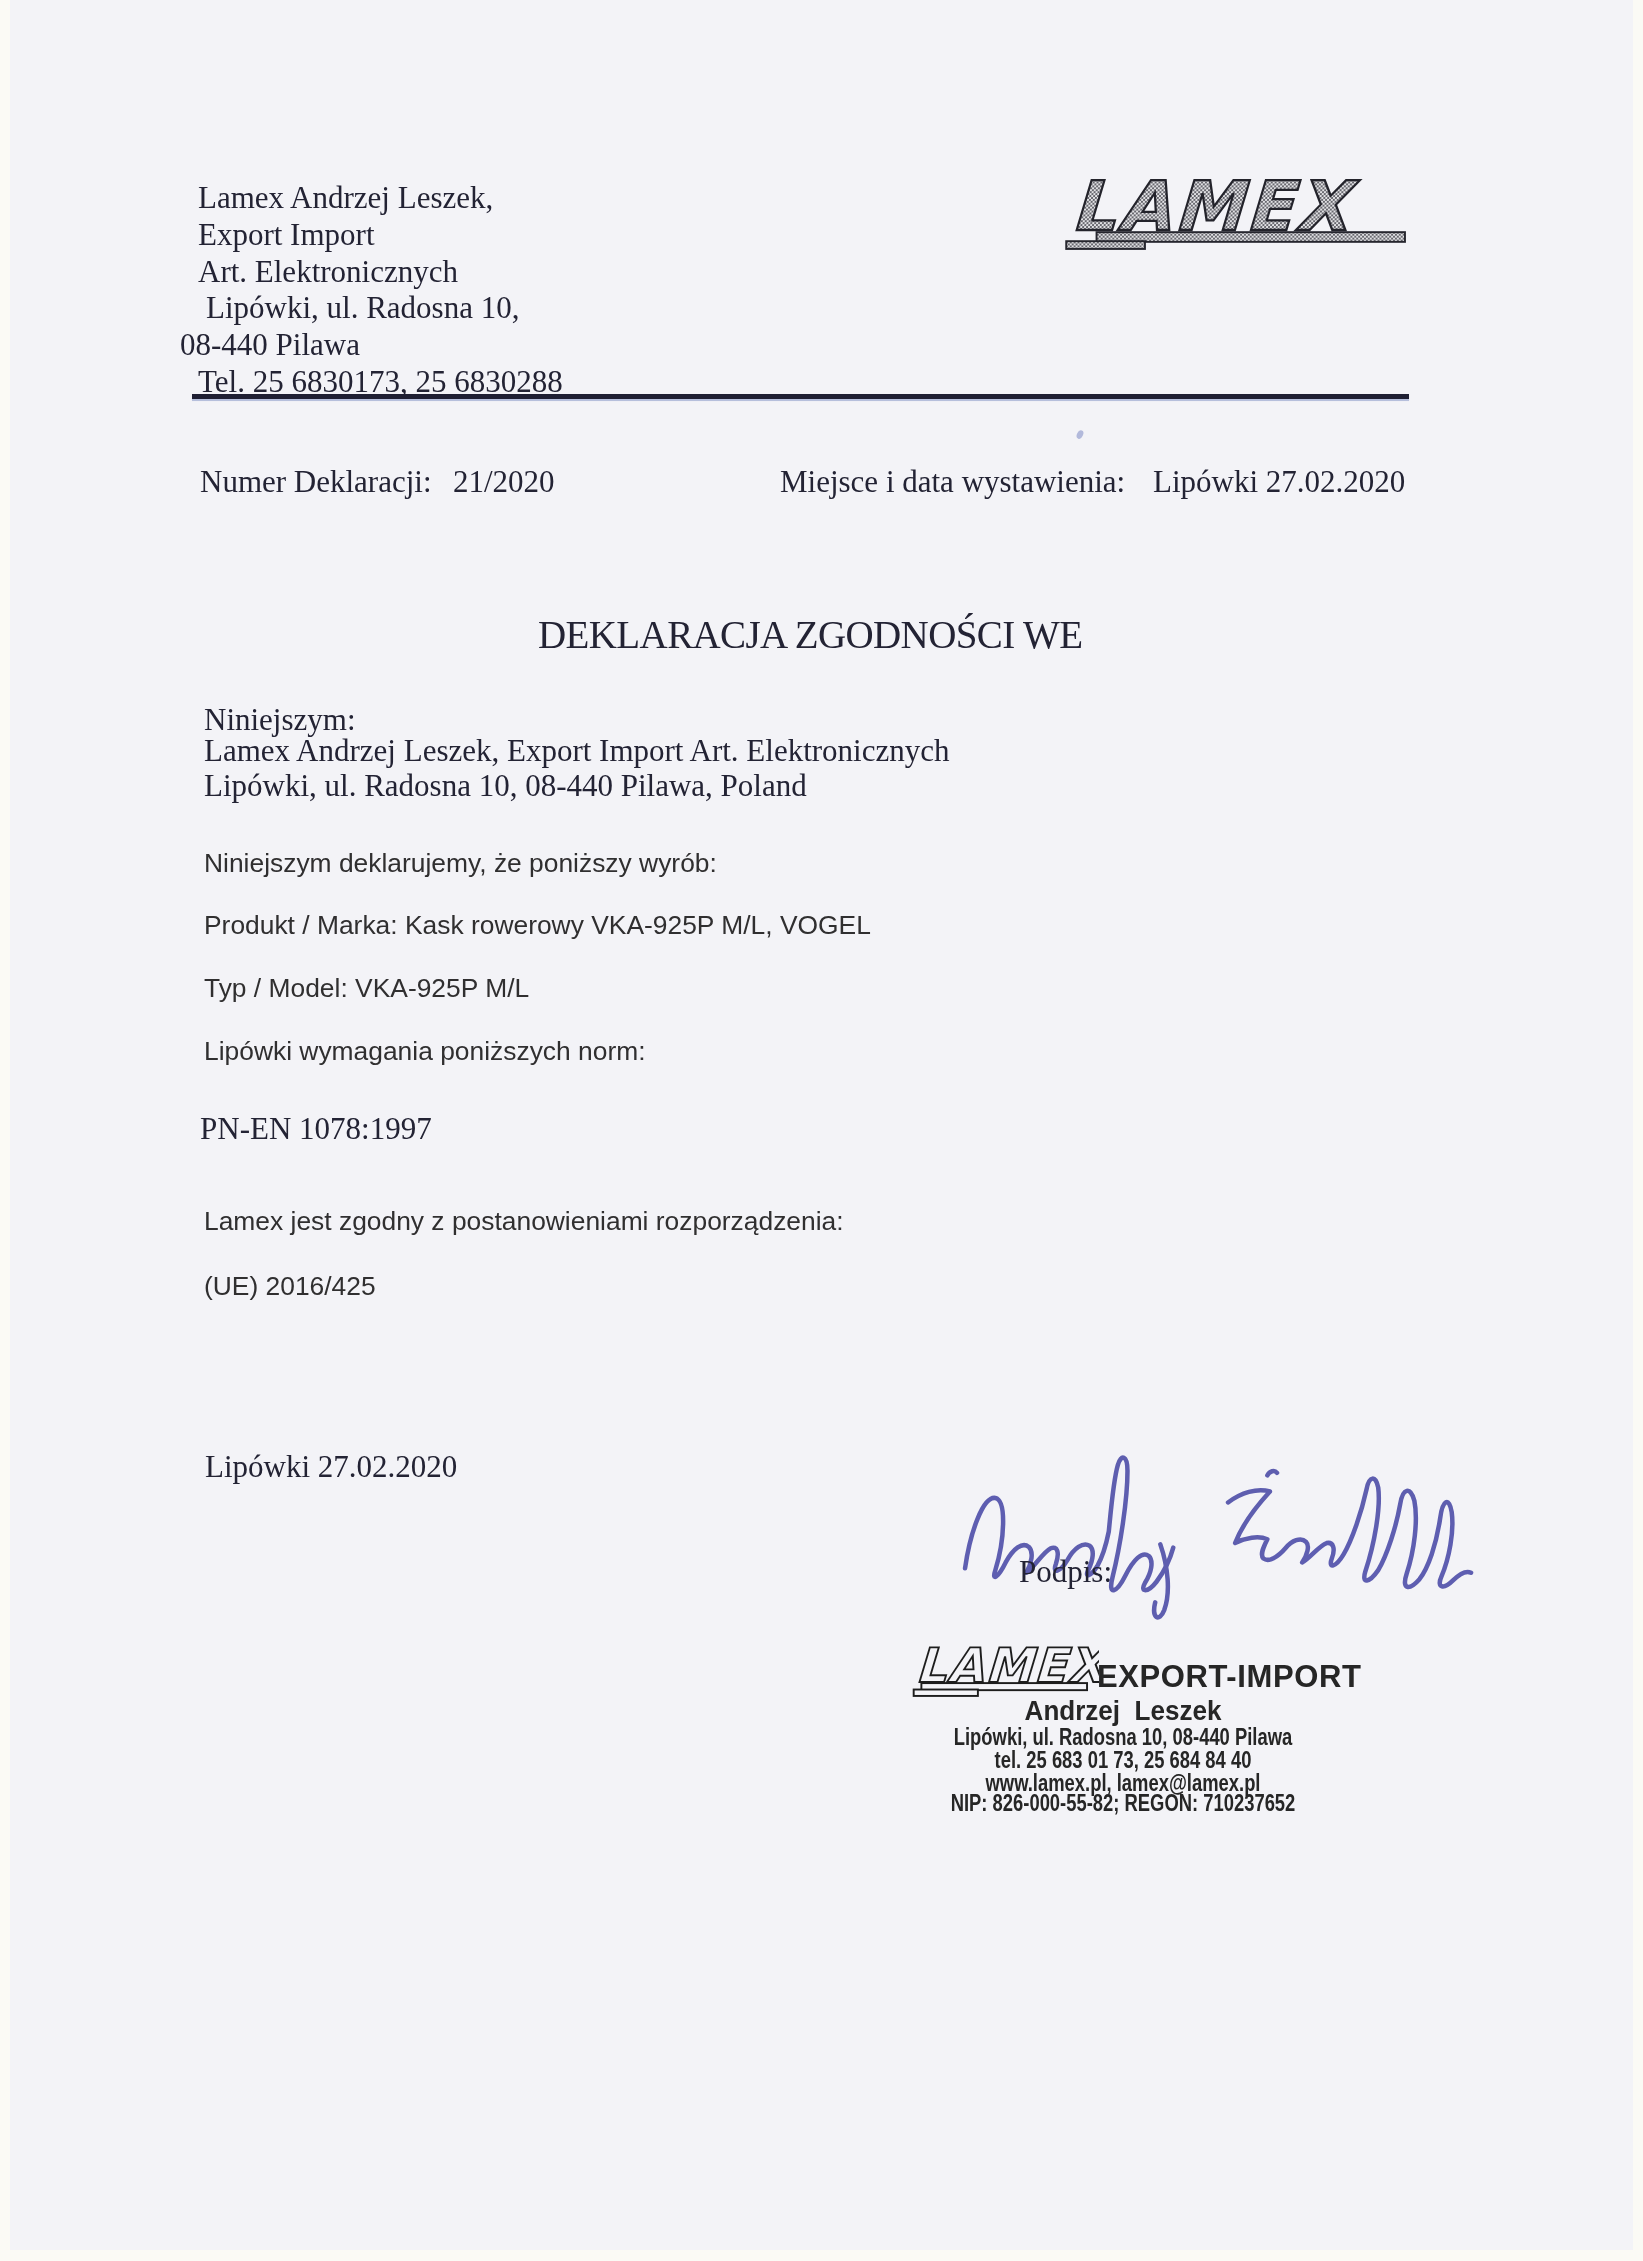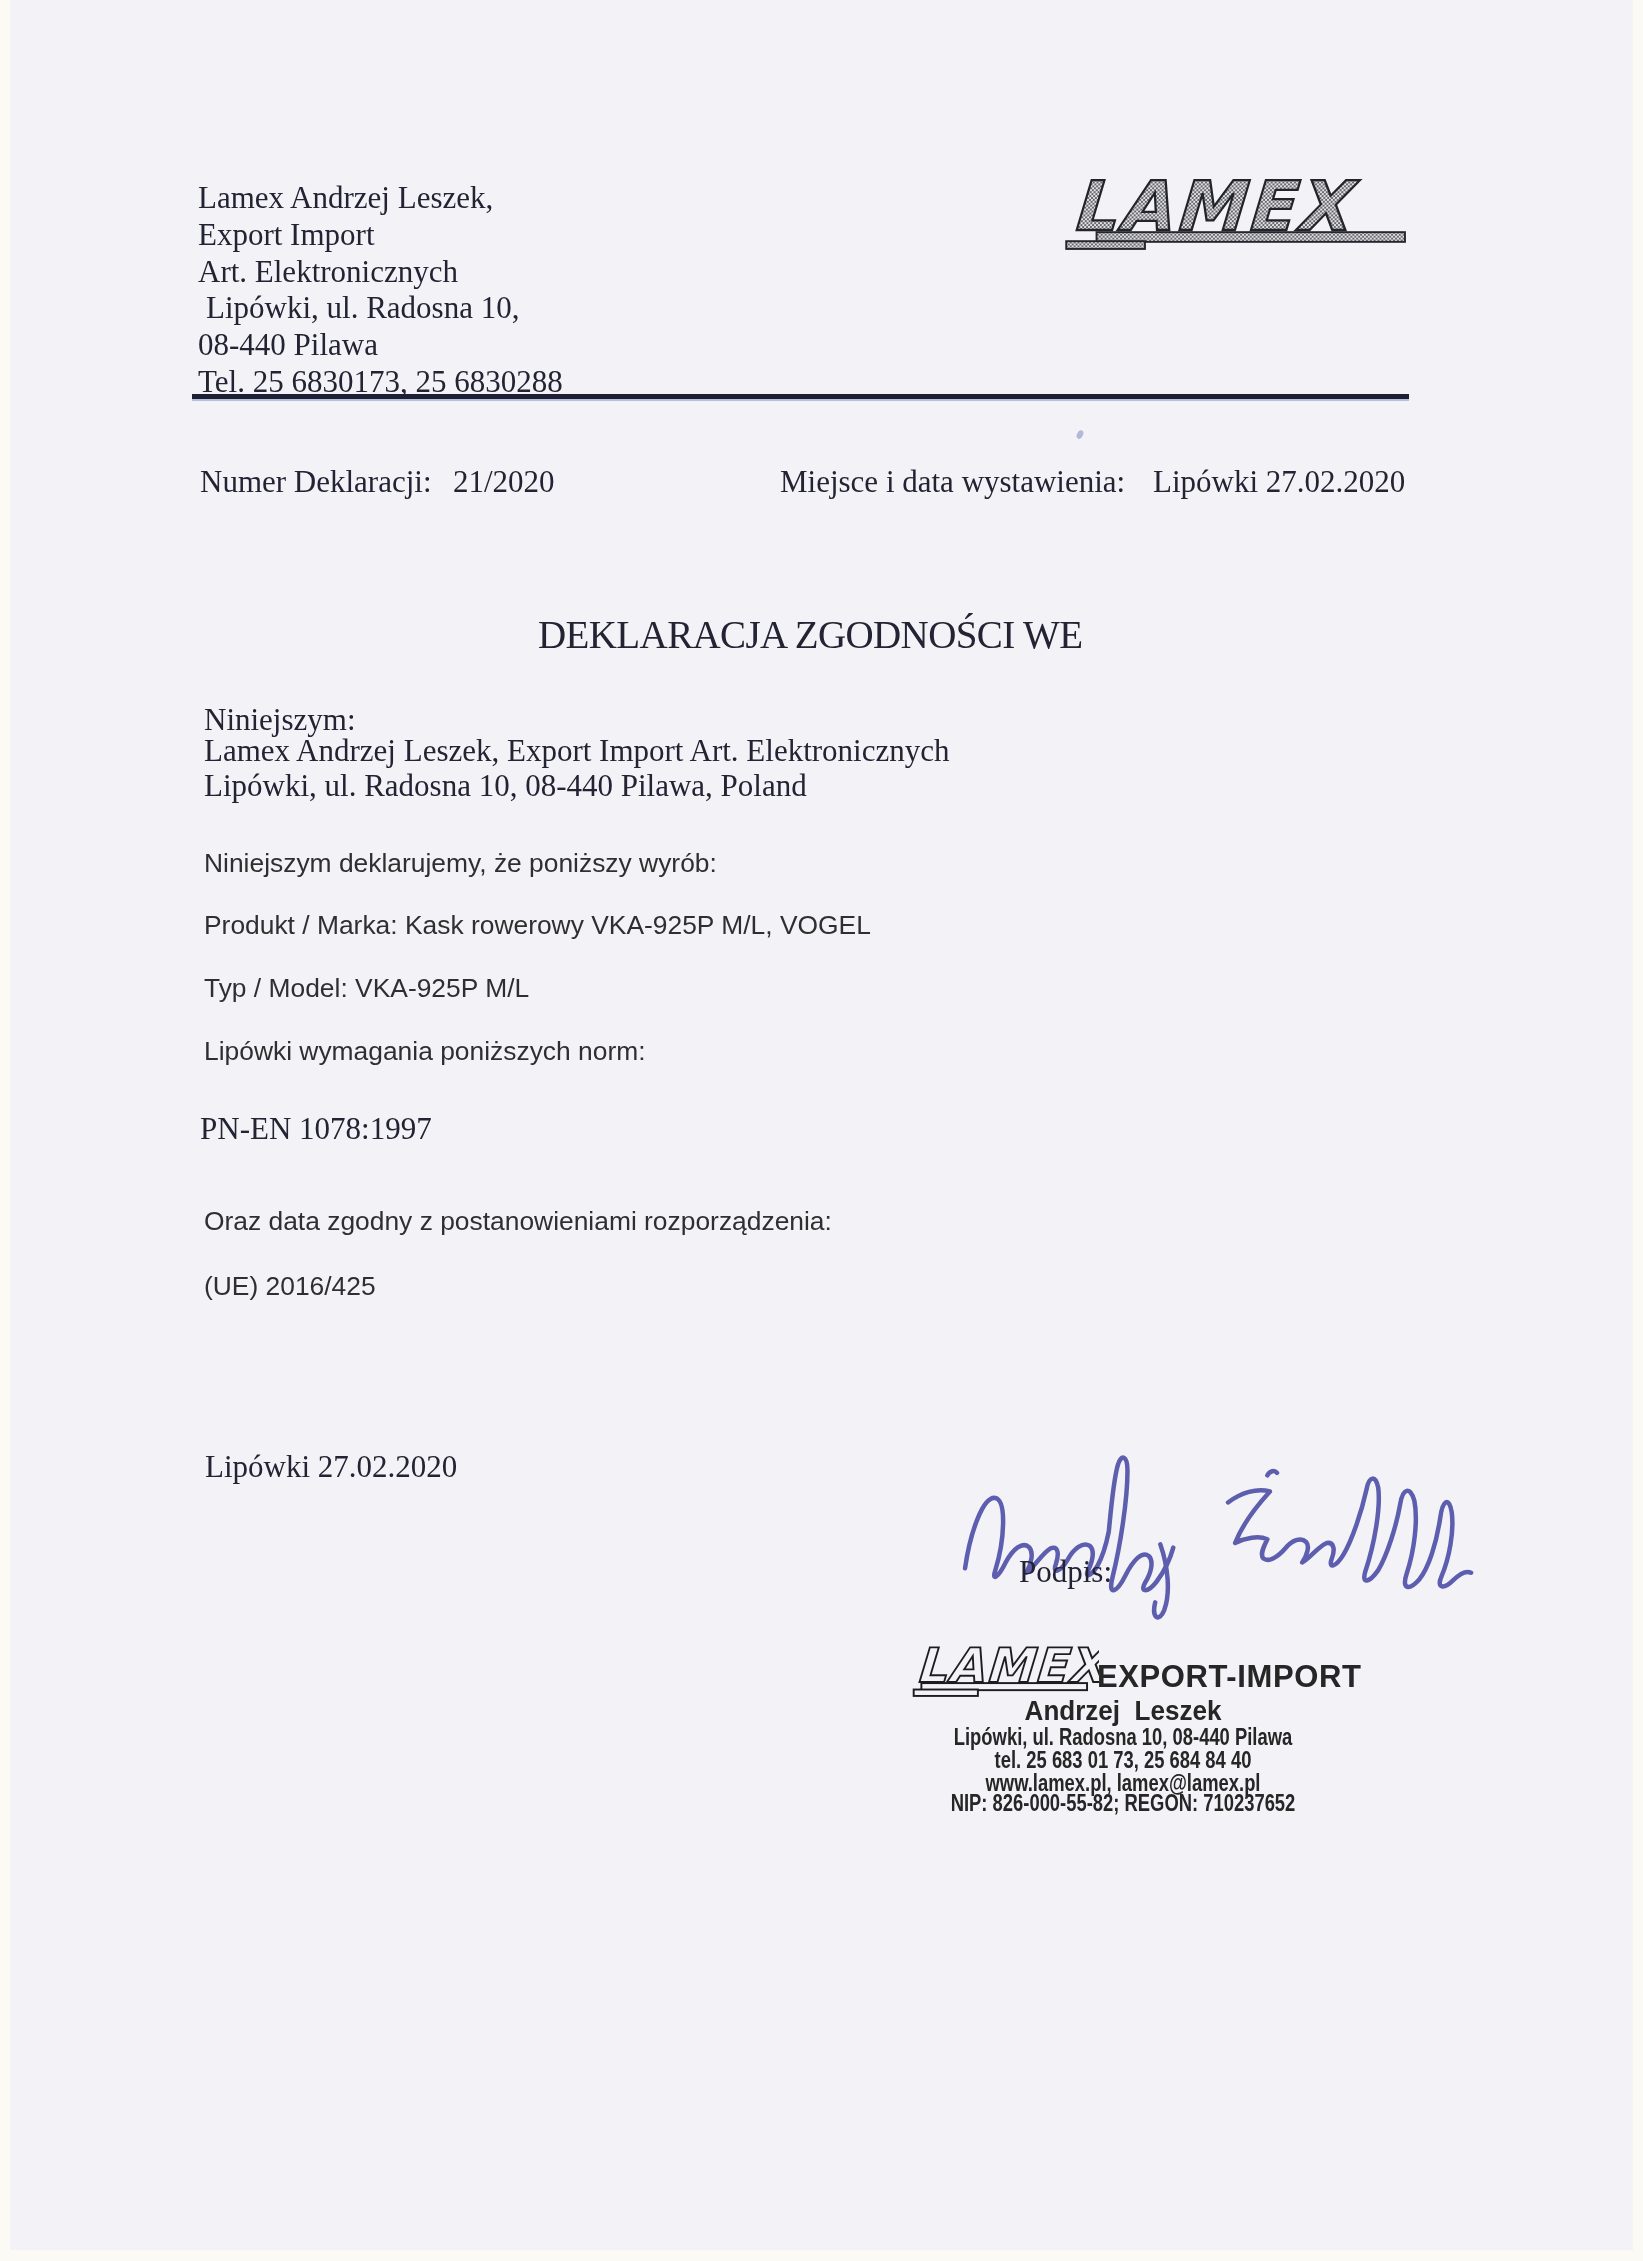--- a/index.html
+++ b/index.html
@@ -29,21 +29,21 @@
 <div class="page">
 
   <div class="edge" style="left:0;top:0;width:10.3px;height:2261px;"></div>
   <div class="edge" style="left:1633px;top:0;width:10.3px;height:2261px;"></div>
   <div class="edge" style="left:0;top:2250px;width:1643px;height:11px;"></div>
 
   <div class="abs serif addr" style="left:198px;top:181px;">Lamex Andrzej Leszek,</div>
   <div class="abs serif addr" style="left:198px;top:218px;">Export Import</div>
   <div class="abs serif addr" style="left:198px;top:255px;">Art. Elektronicznych</div>
   <div class="abs serif addr" style="left:198px;top:291px;margin-left:8px;">Lipówki, ul. Radosna 10,</div>
-  <div class="abs serif addr" style="left:198px;top:328px;">08-440 Pilawa</div>
+  <div class="abs serif addr" style="left:180px;top:328px;">08-440 Pilawa</div>
   <div class="abs serif addr" style="left:198px;top:365px;">Tel. 25 6830173, 25 6830288</div>
 
   <svg style="position:absolute;left:1063px;top:161px;" width="371" height="92" viewBox="0 0 575 142">
     <defs>
       <pattern id="hx" width="6" height="6" patternUnits="userSpaceOnUse">
         <rect width="6" height="6" fill="#e2e2e5"></rect>
         <path d="M0 0 L6 6 M6 0 L0 6" stroke="#54545c" stroke-width="1.3"></path>
       </pattern>
     </defs>
     <rect x="52" y="110" width="478" height="15" fill="url(#hx)" stroke="#26262e" stroke-width="3"></rect>
@@ -64,21 +64,21 @@
 
   <div class="abs serif body-serif" style="left:204px;top:702px;">Niniejszym:</div>
   <div class="abs serif body-serif" style="left:204px;top:733px;">Lamex Andrzej Leszek, Export Import Art. Elektronicznych</div>
   <div class="abs serif body-serif" style="left:204px;top:768px;">Lipówki, ul. Radosna 10, 08-440 Pilawa, Poland</div>
 
   <div class="abs sans body-sans" style="left:204px;top:848px;">Niniejszym deklarujemy, że poniższy wyrób:</div>
   <div class="abs sans body-sans" style="left:204px;top:910px;">Produkt / Marka: Kask rowerowy VKA-925P M/L, VOGEL</div>
   <div class="abs sans body-sans" style="left:204px;top:973px;">Typ / Model: VKA-925P M/L</div>
   <div class="abs sans body-sans" style="left:204px;top:1036px;">Lipówki wymagania poniższych norm:</div>
   <div class="abs serif body-serif" style="left:200px;top:1111px;">PN-EN 1078:1997</div>
-  <div class="abs sans body-sans" style="left:204px;top:1206px;">Oraz data zgodny z postanowieniami rozporządzenia:</div>
+  <div class="abs sans body-sans" style="left:204px;top:1206px;">Lamex jest zgodny z postanowieniami rozporządzenia:</div>
   <div class="abs sans body-sans" style="left:204px;top:1271px;">(UE) 2016/425</div>
 
   <div class="abs serif body-serif" style="left:205px;top:1449px;">Lipówki 27.02.2020</div>
 
   <svg style="position:absolute;left:947px;top:1447px;" width="535" height="187" viewBox="0 0 830 290">
     <g fill="none" stroke="#4e4ea8" stroke-width="7" stroke-linecap="round" stroke-linejoin="round" opacity="0.9">
       <path d="M 28 188 C 36 132, 56 76, 75 79 C 93 83, 89 146, 75 191 C 69 209, 79 203, 91 179 C 103 157, 117 147, 127 155 C 135 163, 131 181, 123 195 C 135 187, 149 163, 161 157 C 171 153, 175 163, 169 181 C 163 197, 175 195, 187 175 C 197 157, 211 147, 221 153 C 229 159, 227 175, 219 191 C 213 203, 223 201, 233 185 C 241 171, 247 151, 251 131 C 254 101, 258 52, 265 28 C 270 10, 280 13, 280 37 C 280 81, 269 153, 257 201 C 249 232, 263 227, 277 199 C 289 175, 303 161, 313 169 C 321 177, 317 195, 307 211 C 299 225, 311 227, 325 209 C 337 193, 347 171, 351 156"></path>
       <path d="M 331 151 C 343 186, 347 226, 337 253 C 329 273, 317 265, 323 241"></path>
       <path d="M 436 86 C 456 71, 481 63, 501 69 C 479 93, 457 123, 447 149 C 463 141, 483 137, 497 143 C 491 155, 485 167, 491 173 C 499 179, 513 171, 525 157 C 535 145, 549 139, 557 147 C 563 153, 559 167, 551 179 C 563 173, 577 153, 589 149 C 599 147, 603 157, 597 173 C 591 189, 603 187, 615 167 C 629 143, 643 101, 651 65 C 655 45, 665 43, 669 63 C 673 95, 663 151, 649 193 C 643 213, 655 211, 669 191 C 683 167, 697 123, 703 89 C 707 63, 719 61, 725 83 C 731 113, 725 161, 713 197 C 705 221, 717 223, 733 205 C 747 187, 759 151, 765 111 C 769 81, 779 77, 783 101 C 787 131, 779 173, 767 201 C 759 219, 771 221, 785 207 C 795 197, 805 191, 813 195"></path>
       <path d="M 497 44 C 501 37, 508 35, 512 40"></path>

